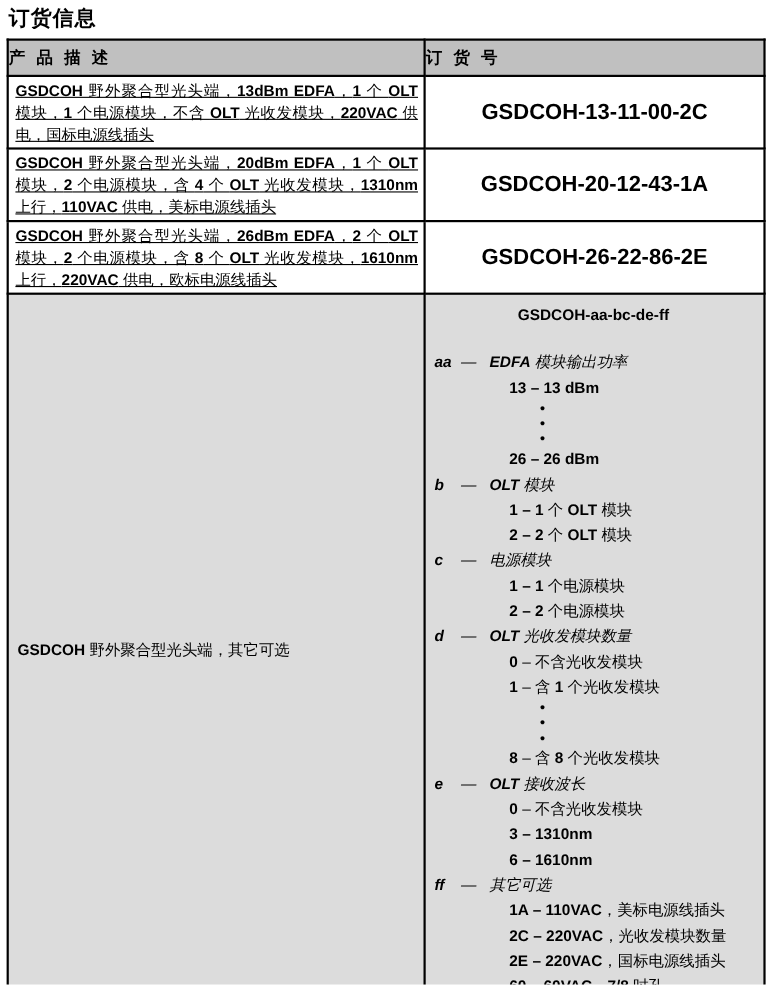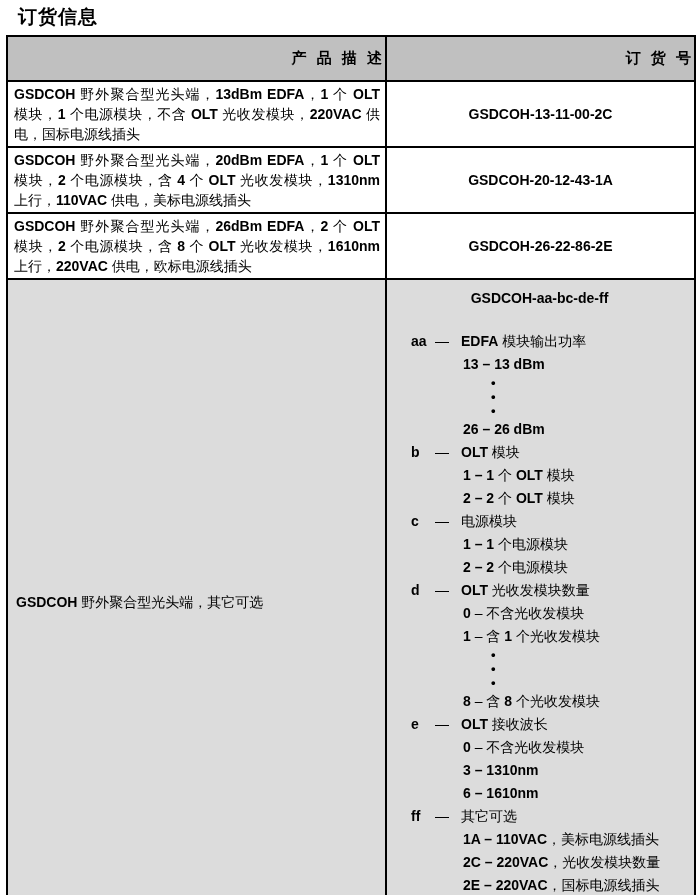--- a/index.html
+++ b/index.html
@@ -5,43 +5,43 @@
   * { box-sizing: border-box; margin: 0; padding: 0; }
   html, body { background: #ffffff; }
   body {
     width: 700px; height: 895px;
     color: #000;
     font-family: "Liberation Sans", "DejaVu Sans", sans-serif;
     overflow: hidden;
   }
   .page-title {
     font-size: 19px; font-weight: bold;
-    margin: 4px 0 5px 18px; letter-spacing: 1px;
+    margin: 4px 0 5px 8px; letter-spacing: 1px;
   }
   table.order-table {
     border-collapse: collapse; table-layout: fixed;
     width: 688px; height: 853px; margin-left: 6px;
   }
   th, td { border: 2px solid #000; }
   th {
     background: var(--header-bg, #c0c0c0);
     font-size: 15px; font-weight: bold;
-    height: 45px; letter-spacing: 3px; text-align: right;
+    height: 33px; letter-spacing: 3px; text-align: left;
   }
   td.desc {
     font-size: 14px; line-height: 20px;
     padding: 2px 5px 2px 6px;
-    text-align: justify; vertical-align: middle; height: 60px;
+    text-align: justify; vertical-align: middle; height: 60px; text-decoration: underline;
   }
-  td.order { font-size: 14px; text-align: center; vertical-align: middle; }
+  td.order { font-size: 20px; text-align: center; vertical-align: middle; }
   tr.options-row td { background: var(--options-bg, #dcdcdc); }
   td.opt-desc { font-size: 14px; vertical-align: middle; padding: 0 4px 0 8px; }
   td.opt-code { vertical-align: top; padding: 6px 2px 6px 0; font-size: 14px; }
   .code-line { text-align: center; line-height: 24px; margin-bottom: 20px; }
-  .group-label { line-height: 23px; padding-left: 24px; }
+  .group-label { line-height: 23px; padding-left: 8px; font-style: italic; }
   .grp-key { display: inline-block; min-width: 24px; }
   .grp-dash { display: inline-block; min-width: 16px; margin-right: 10px; }
   .group-item { line-height: 23px; padding-left: 76px; }
   .dot-line { line-height: 14px; padding-left: 104px; font-weight: bold; font-size: 13px; }
   .latin { font-weight: bold; }
 </style>
 </head>
 <body>
 
 <h1 class="page-title">订货信息</h1>

